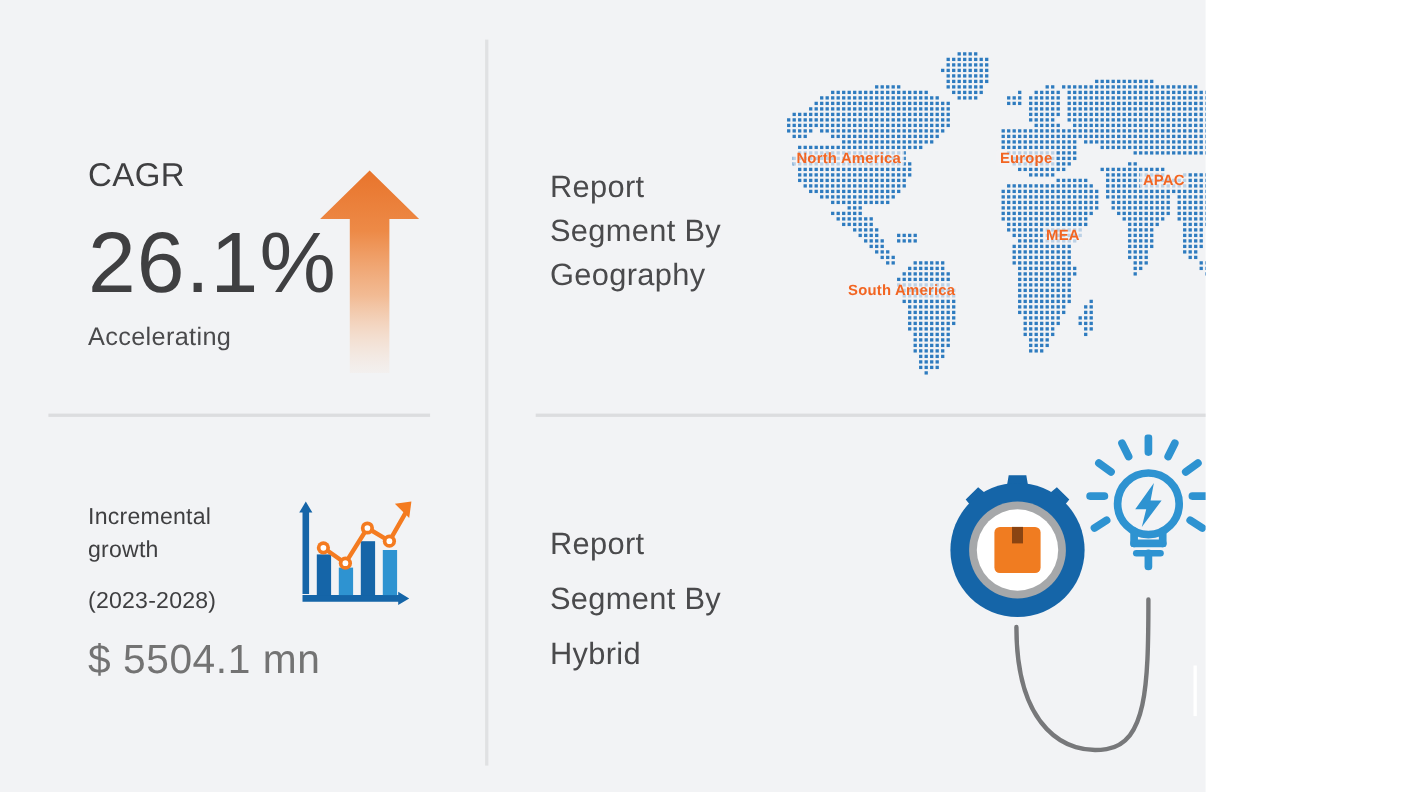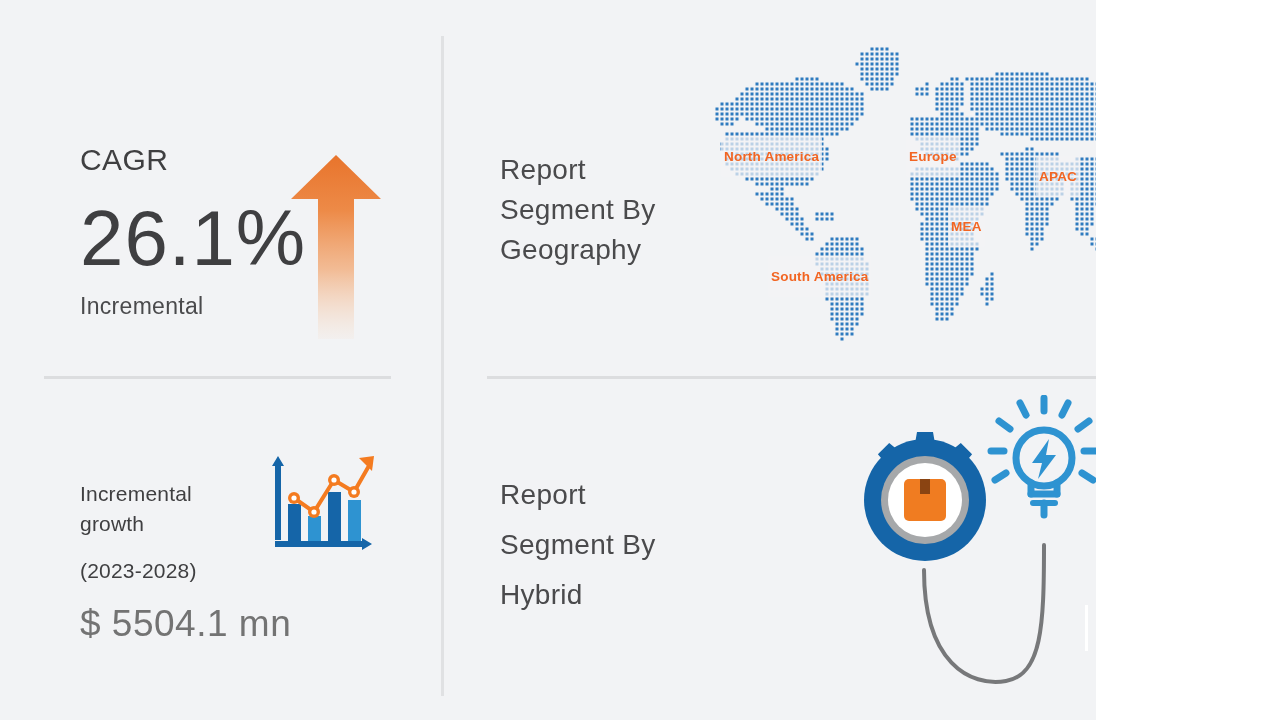--- a/index.html
+++ b/index.html
@@ -76,21 +76,21 @@
   }
   .arrow-up {
     position: absolute;
     left: 288px;
     top: 153px;
     width: 96px;
     height: 186px;
   }
 
   
-  .growth-block { position: absolute; left: 80px; top: 455px; margin-top: 24px; }
+  .growth-block { position: absolute; left: 80px; top: 455px; }
   .growth-label {
     font-size: 21px;
     font-weight: 300;
     color: #3f3f41;
     line-height: 1.42;
     letter-spacing: 0.2px;
     max-width: 175px;
   }
   .growth-years {
     font-size: 21px;
@@ -135,21 +135,21 @@
     height: 305px;
   }
   .region-label {
     position: absolute;
     font-size: 13.5px;
     font-weight: bold;
     color: #f26522;
     letter-spacing: 0.2px;
     white-space: nowrap;
     background: rgba(242,243,245,0.72);
-    padding: 13px 3px;
+    padding: 0 3px;
     border-radius: 2px;
   }
   .rl-na { left: 721px; top: 136px; }
   .rl-eu { left: 906px; top: 136px; }
   .rl-apac { left: 1036px; top: 156px; }
   .rl-mea { left: 948px; top: 206px; }
   .rl-sa { left: 768px; top: 256px; }
 
   
   .hyb-title {
@@ -177,21 +177,21 @@
 <div id="canvas">
 
   <div class="divider-v"></div>
   <div class="divider-h-left"></div>
   <div class="divider-h-right"></div>
   <div class="tick-white"></div>
 
   <div class="cagr-block">
     <div class="cagr-label">CAGR</div>
     <div class="cagr-value">26.1%</div>
-    <div class="cagr-sub">Incremental</div>
+    <div class="cagr-sub">Accelerating</div>
   </div>
 
   <svg class="arrow-up" viewBox="0 0 96 186">
     <defs>
       <linearGradient id="arrowGrad" x1="0" y1="0" x2="0" y2="1">
         <stop offset="0%" stop-color="#e8742c" stop-opacity="1"></stop>
         <stop offset="30%" stop-color="#ed8a47" stop-opacity="1"></stop>
         <stop offset="62%" stop-color="#f2b183" stop-opacity="0.85"></stop>
         <stop offset="100%" stop-color="#f6d7bf" stop-opacity="0.12"></stop>
       </linearGradient>

